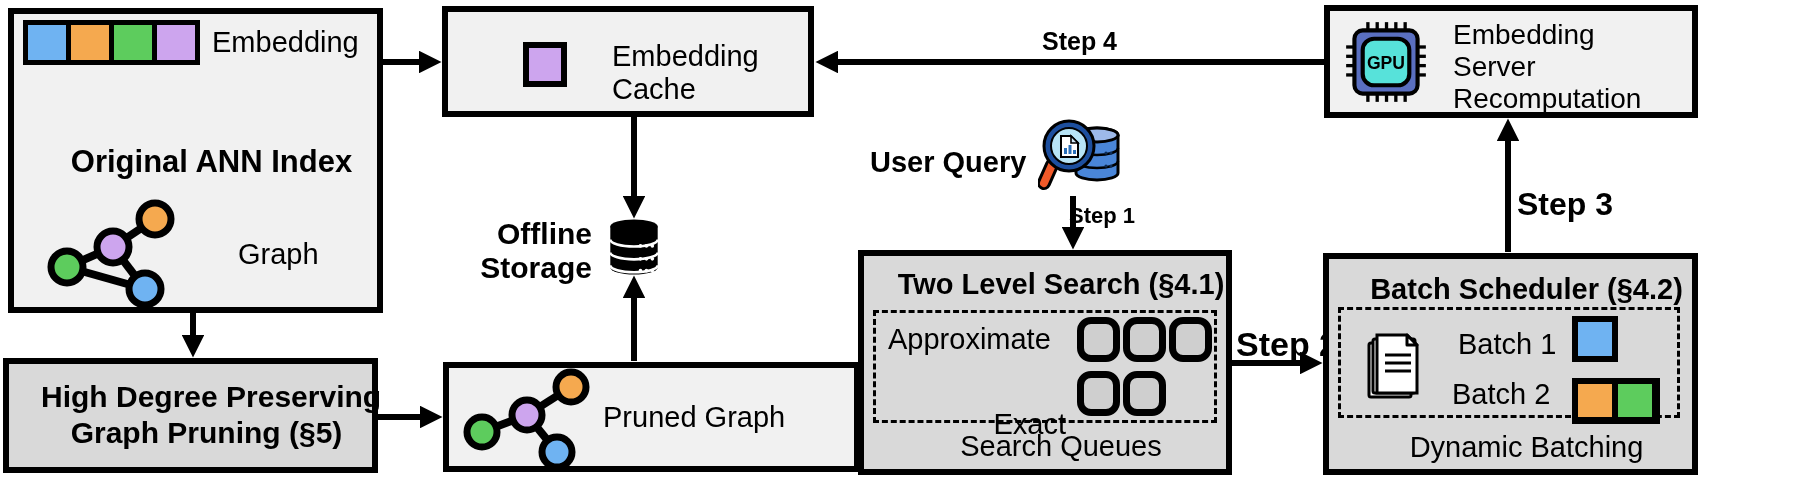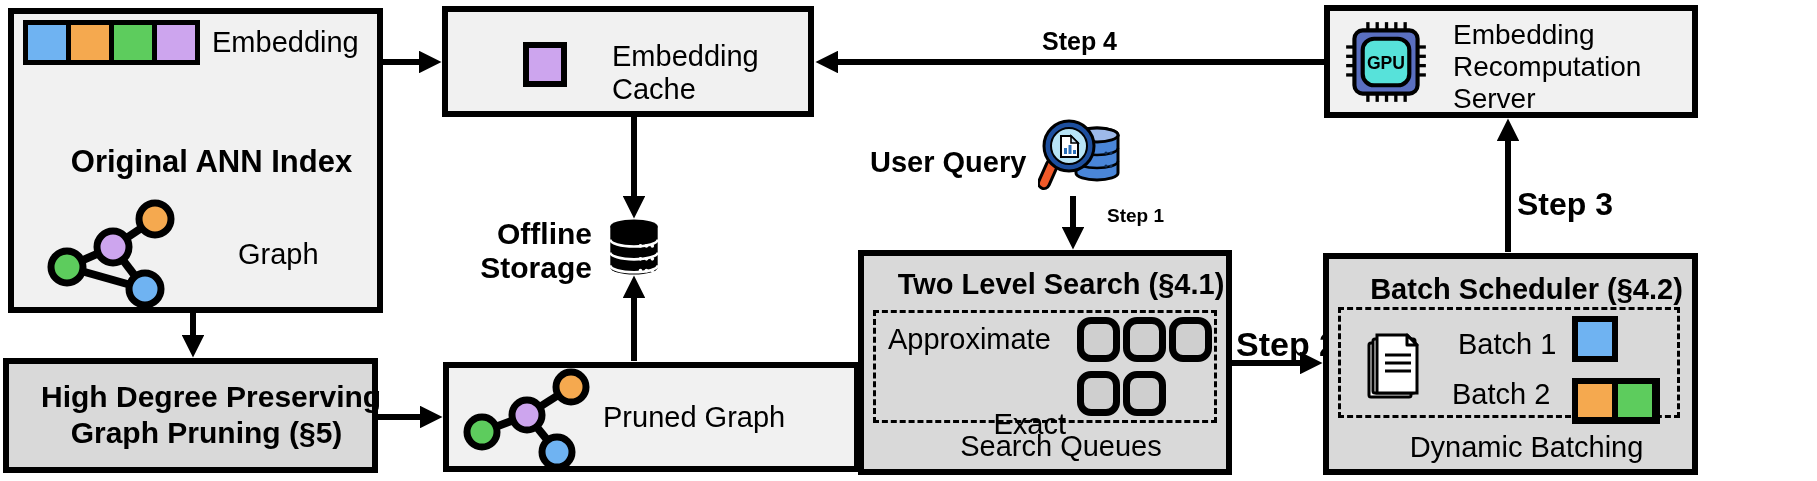--- a/index.html
+++ b/index.html
@@ -38,21 +38,21 @@
     <line x1="634" y1="361" x2="634" y2="296" stroke="#000" stroke-width="6" marker-end="url(#ah)"></line>
     <line x1="193" y1="313" x2="193" y2="337" stroke="#000" stroke-width="6" marker-end="url(#ah)"></line>
     <line x1="378" y1="417" x2="422" y2="417" stroke="#000" stroke-width="6" marker-end="url(#ah)"></line>
     <line x1="822" y1="417" x2="838" y2="417" stroke="#000" stroke-width="6" marker-end="url(#ah)"></line>
     <line x1="1073" y1="196" x2="1073" y2="229" stroke="#000" stroke-width="6" marker-end="url(#ah)"></line>
     <line x1="1232" y1="363" x2="1302" y2="363" stroke="#000" stroke-width="6" marker-end="url(#ah)"></line>
     <line x1="1508" y1="252" x2="1508" y2="139" stroke="#000" stroke-width="6" marker-end="url(#ah)"></line>
   </svg>
 
   <div class="lbl bold" style="left:1042px;top:25px;font-size:25px;">Step 4</div>
-  <div class="lbl bold" style="left:1107px;top:199px;font-size:19px;">Step 1</div>
+  <div class="lbl bold" style="left:1069px;top:199px;font-size:22px;">Step 1</div>
   <div class="lbl bold" style="left:1236px;top:328px;font-size:34px;">Step 2</div>
   <div class="lbl bold" style="left:1517px;top:188px;font-size:32px;">Step 3</div>
 
   <div class="box" style="left: 8px; top: 8px; width: 375px; height: 305px; background: rgb(241, 241, 241);">
     <div class="strip" style="left:9px;top:6px;">
       <div style="background: rgb(111, 179, 242);"></div>
       <div style="background: rgb(245, 169, 79);"></div>
       <div style="background: rgb(93, 204, 93);"></div>
       <div style="background: rgb(205, 165, 238);"></div>
     </div>
@@ -104,22 +104,22 @@
           <line x1="73" y1="37" x2="81" y2="37"></line>
           <line x1="73" y1="46" x2="81" y2="46"></line>
           <line x1="73" y1="55" x2="81" y2="55"></line>
       </g>
       <rect x="12" y="12" width="61" height="61" rx="8" stroke="#000" stroke-width="4" fill="#5A6FC0"></rect>
       <rect x="20" y="20" width="45" height="45" rx="11" stroke="#000" stroke-width="4" fill="#57E2DA"></rect>
       <text x="42.5" y="49" text-anchor="middle" font-size="17" font-weight="bold" fill="#000">GPU</text>
     </svg>
     <div class="lbl" style="left:123px;top:8px;font-size:28px;line-height:32px;">
       <div>Embedding</div>
+      <div>Server</div>
       <div>Recomputation</div>
-      <div>Server</div>
     </div>
   </div>
 
   <div class="lbl bold" style="left:430px;top:217px;width:162px;text-align:right;font-size:30px;line-height:34px;">
     <div>Offline</div>
     <div>Storage</div>
   </div>
   <svg style="position:absolute;left:606px;top:219px;" width="56" height="56" viewBox="0 0 48 52">
     <path d="M2,7 h44 v38 a22,6.5 0 0 1 -44 0 z" fill="#000"></path>
     <ellipse cx="24" cy="7" rx="22" ry="6.5" fill="#000"></ellipse>

